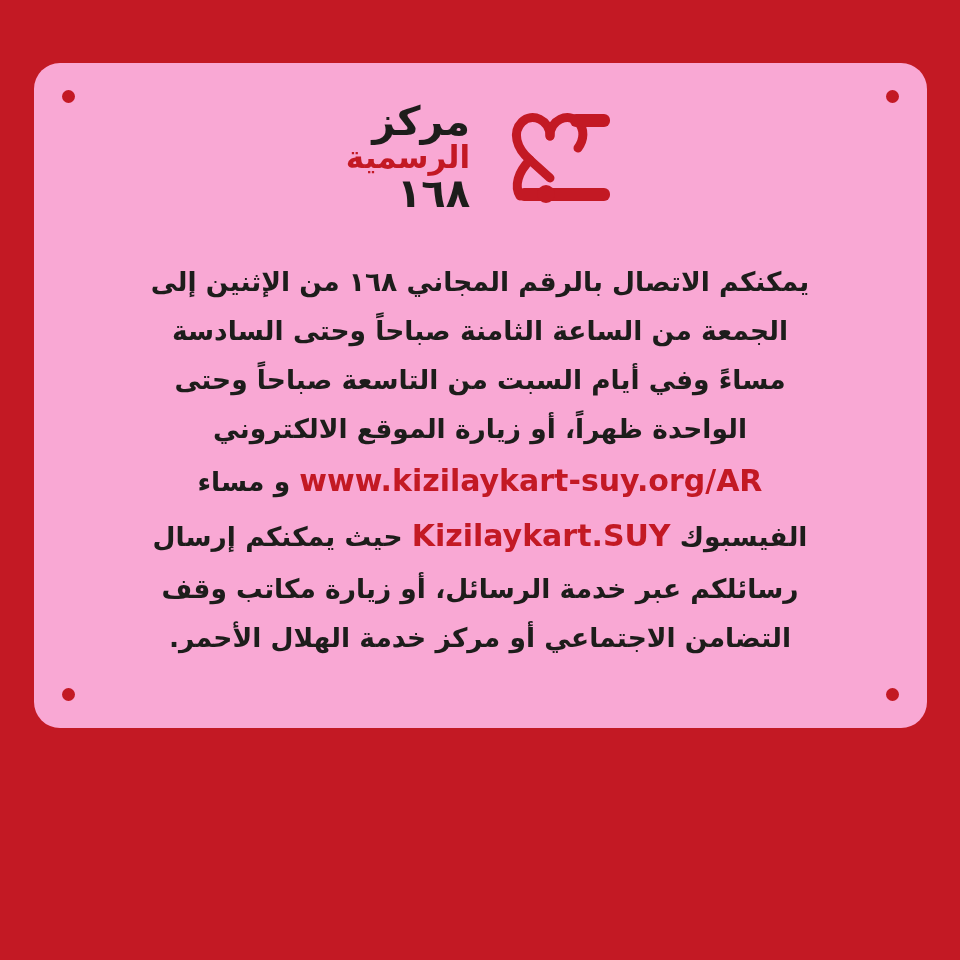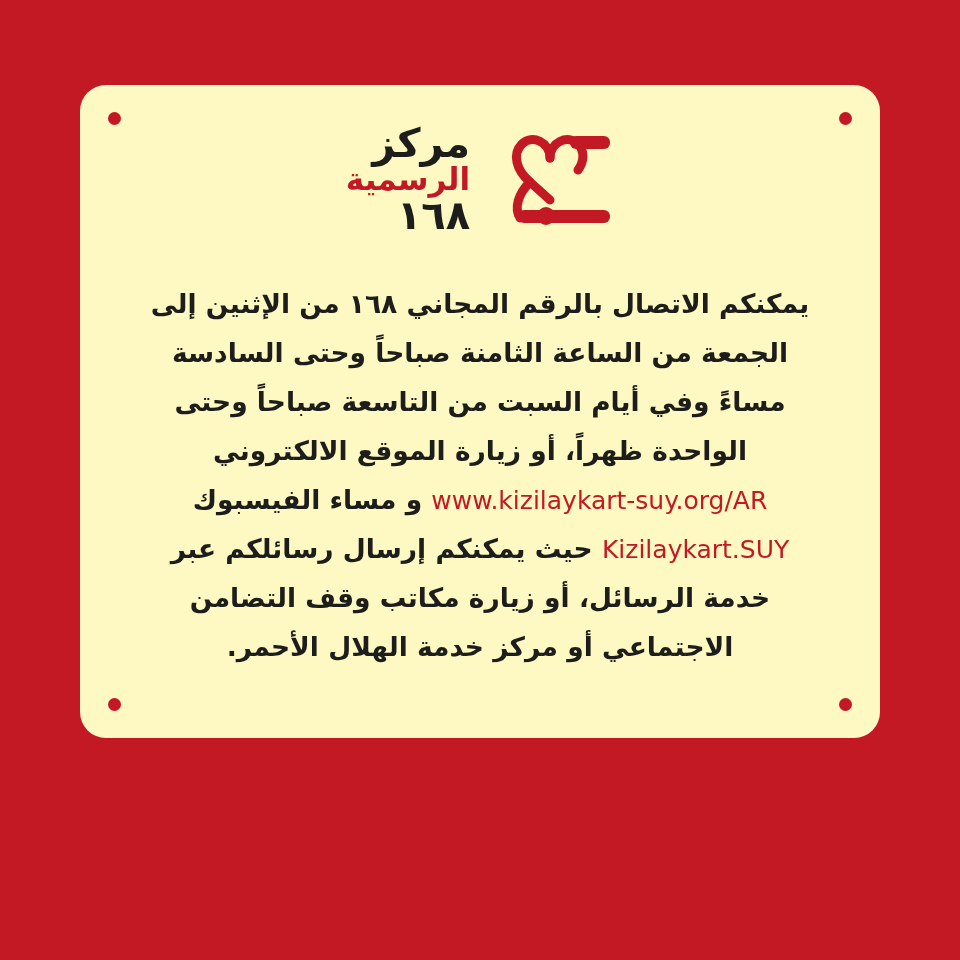--- a/index.html
+++ b/index.html
@@ -20,23 +20,23 @@
     position: absolute;
     inset: 0;
     display: flex;
     flex-direction: column;
     align-items: center;
   }
 
   
   .card {
     position: relative;
-    width: 800px;
-    margin-top: 85px;
-    background: #fef9c3;
+    width: 893px;
+    margin-top: 63px;
+    background: #f9a8d4;
     border-radius: 26px;
     padding: 34px 46px 40px 46px;
     display: flex;
     flex-direction: column;
     align-items: center;
   }
 
   .corner-dot {
     position: absolute;
     width: 13px;
@@ -95,24 +95,24 @@
     font-weight: bold;
     line-height: 1.85;
     text-align: center;
     direction: rtl;
     letter-spacing: 0px;
     max-width: 660px;
   }
   .body-text .url,
   .body-text .handle {
     color: #c31924;
-    font-weight: normal;
+    font-weight: bold;
     direction: ltr;
     unicode-bidi: embed;
-    font-size: 25px;
+    font-size: 30px;
   }
 
   
   .footer-note {
     color: #ffffff;
     font-size: 25px;
     font-weight: bold;
     line-height: 1.85;
     text-align: center;
     direction: rtl;

